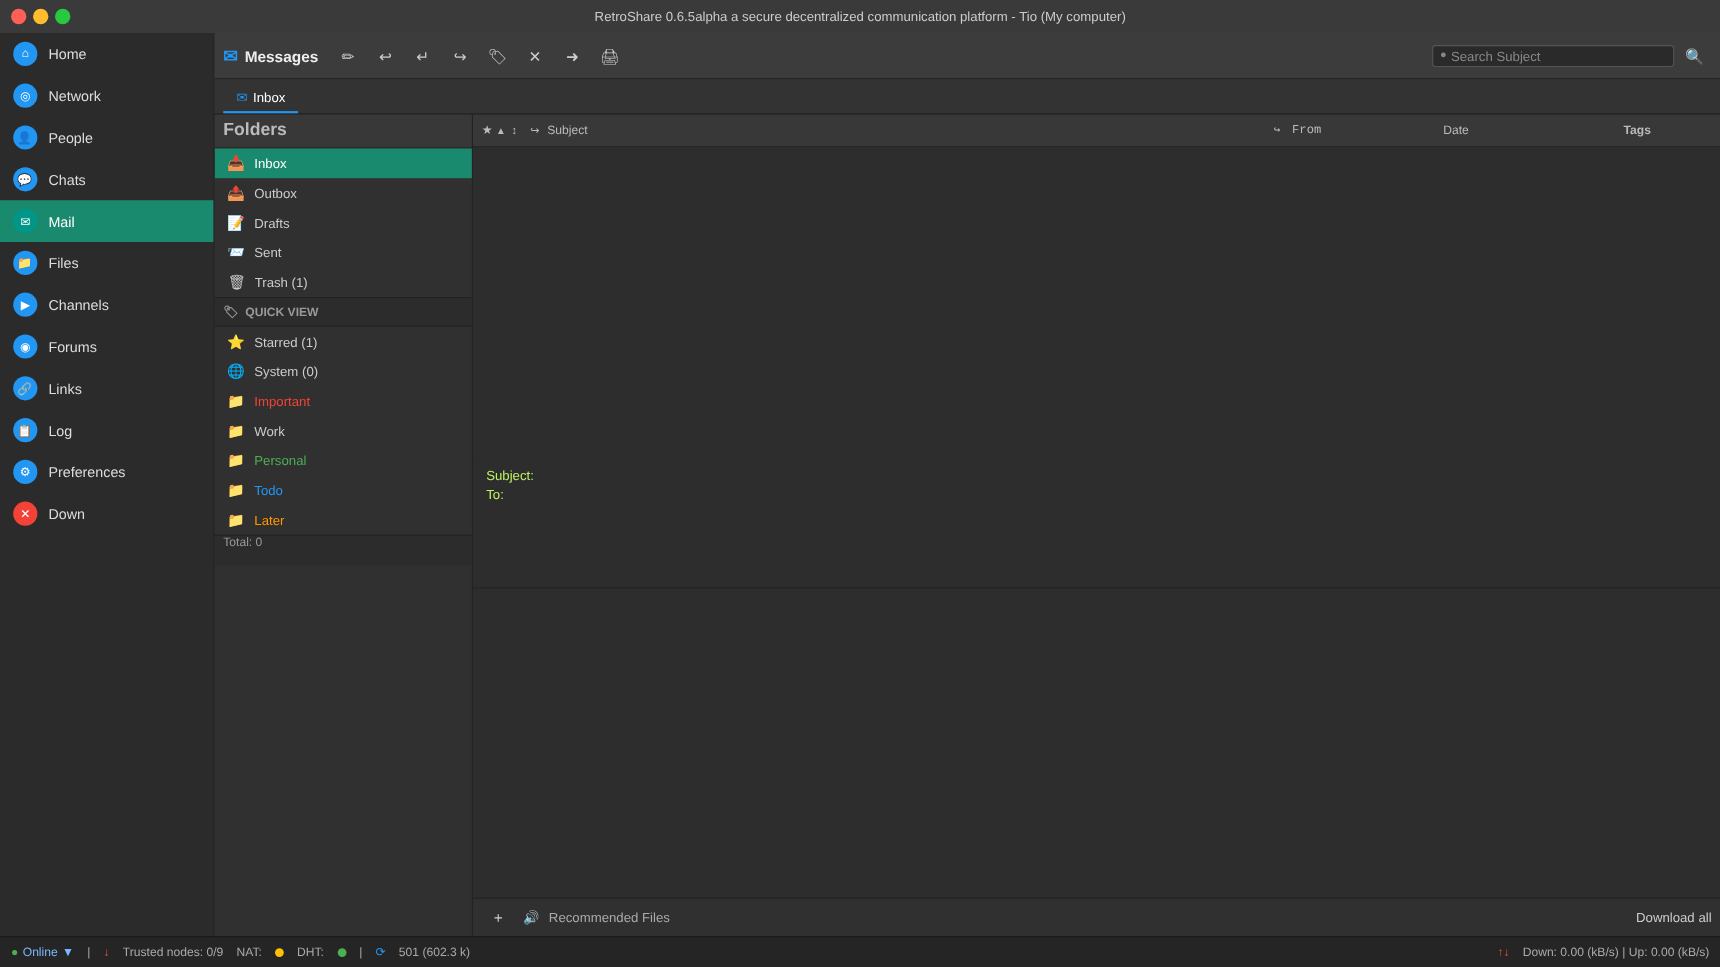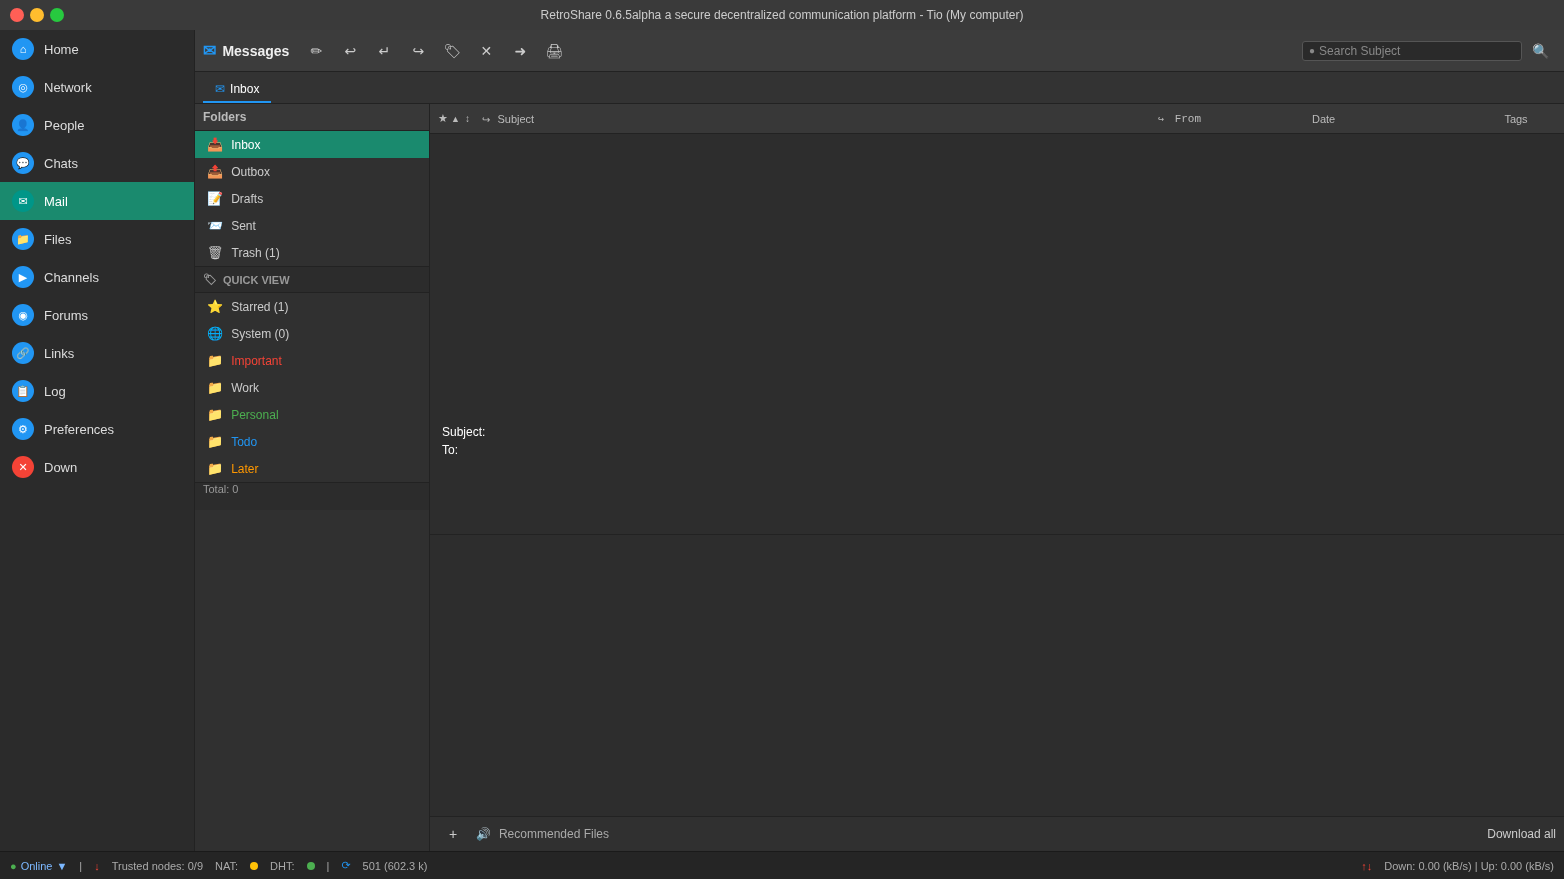--- a/index.html
+++ b/index.html
@@ -174,21 +174,21 @@
       background: #303030;
       border-right: 1px solid #222;
       overflow-y: auto;
       flex-shrink: 0;
     }
     #folder-panel-header {
       display: flex;
       padding: 6px 8px;
       background: #383838;
       border-bottom: 1px solid #222;
-      font-size: 12px;
+      font-size: 16px;
       color: #bbb;
       font-weight: bold;
     }
     .folder-item {
       display: flex;
       align-items: center;
       padding: 6px 12px;
       gap: 8px;
       cursor: pointer;
       color: #ccc;
@@ -227,21 +227,21 @@
       background: #383838;
       border-bottom: 1px solid #222;
       font-size: 11px;
       color: #bbb;
       gap: 4px;
     }
     .col-star { width: 40px; flex-shrink: 0; }
     .col-subject { flex: 1; }
     .col-from { width: 150px; flex-shrink: 0; font-family: Liberation Mono, monospace; }
     .col-date { width: 160px; flex-shrink: 0; }
-    .col-tags { width: 80px; flex-shrink: 0; text-align: center; }
+    .col-tags { width: 80px; flex-shrink: 0; text-align: left; font-weight: bold; }
 
     #message-content {
       flex: 1;
       display: flex;
       flex-direction: column;
     }
 
     #message-preview {
       height: 120px;
       border-bottom: 1px solid #222;
@@ -250,21 +250,21 @@
     }
     .preview-field {
       display: flex;
       align-items: center;
       padding: 2px 0;
       font-size: 12px;
       color: #ccc;
     }
     .preview-label {
       width: 55px;
-      color: #ffffff;
+      color: #bef264;
     }
     .preview-value {
       flex: 1;
     }
 
     #message-body-area {
       flex: 1;
       background: #2d2d2d;
     }
 

